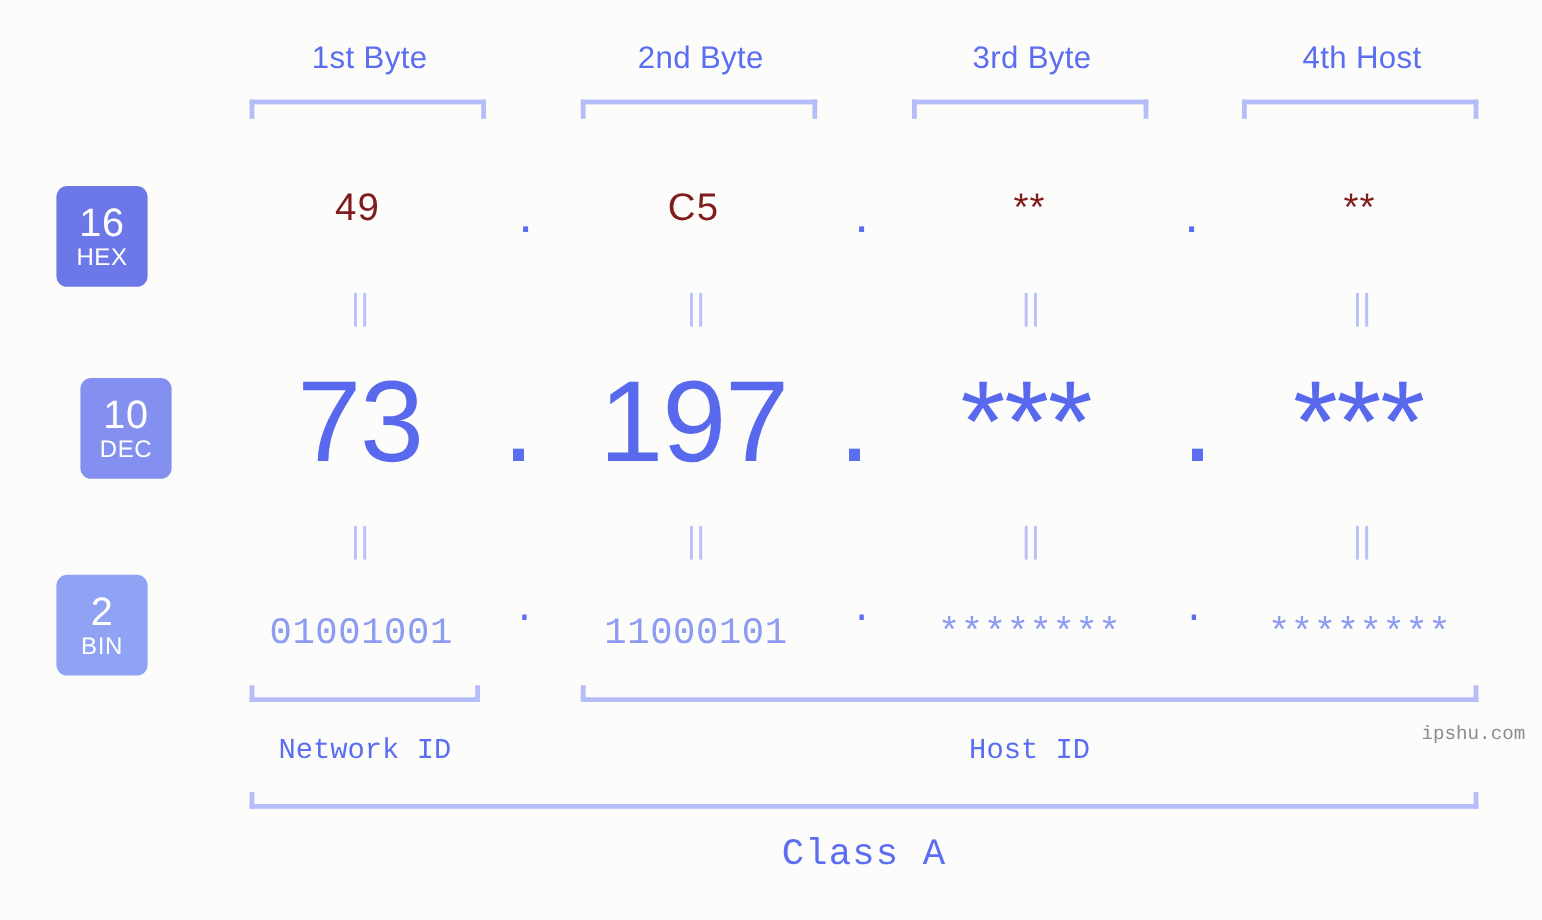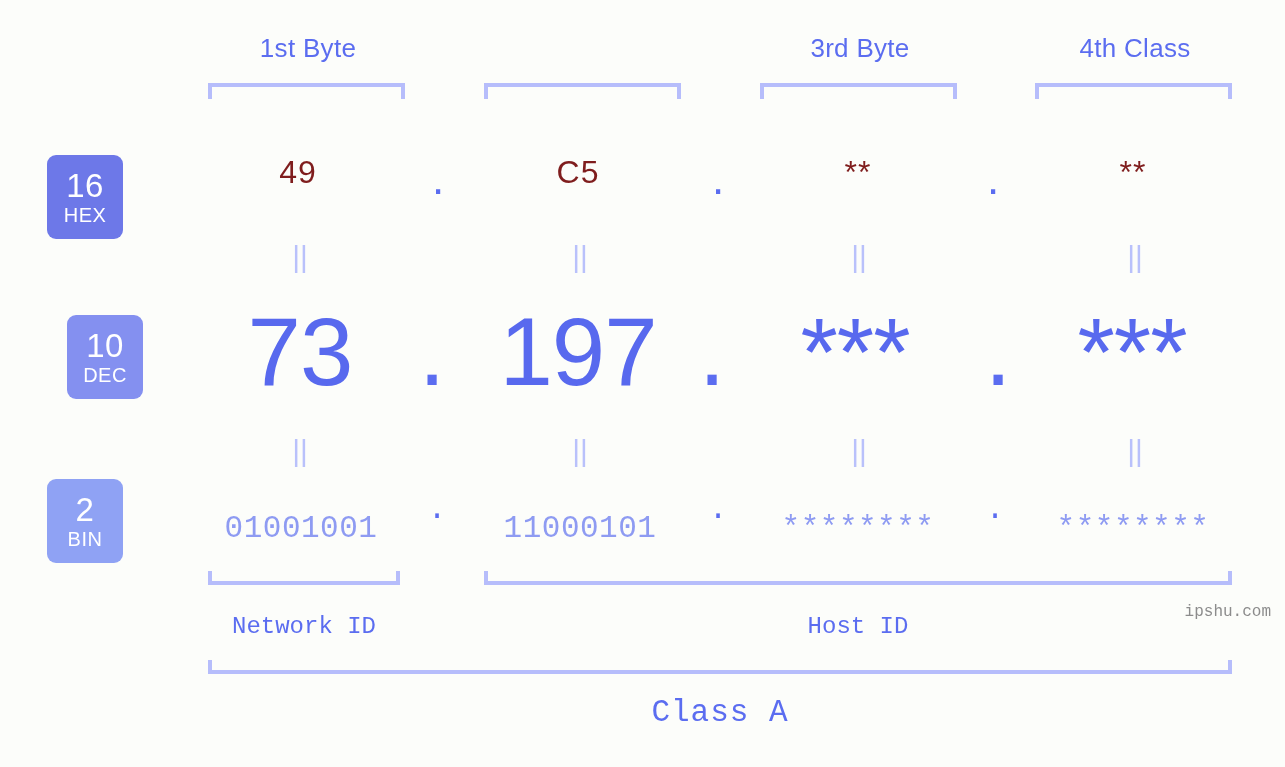--- a/index.html
+++ b/index.html
@@ -175,22 +175,23 @@
     font-family: "Liberation Mono", monospace;
     letter-spacing: 0px;
   }
 </style>
 </head>
 <body>
 
 <div id="canvas">
 
   <div class="byte-label" style="left:208px;">1st Byte</div>
+  <div class="byte-label" style="left:484px;">2nd Byte</div>
   <div class="byte-label" style="left:760px;">3rd Byte</div>
-  <div class="byte-label" style="left:1035px;">4th Class</div>
+  <div class="byte-label" style="left:1035px;">4th Host</div>
 
   <div class="top-bracket" style="left:208px;width:197px;"></div>
   <div class="top-bracket" style="left:484px;width:197px;"></div>
   <div class="top-bracket" style="left:760px;width:197px;"></div>
   <div class="top-bracket" style="left:1035px;width:197px;"></div>
 
   <div class="badge" id="badge-hex">
     <span class="num">16</span>
     <span class="nm">HEX</span>
   </div>

